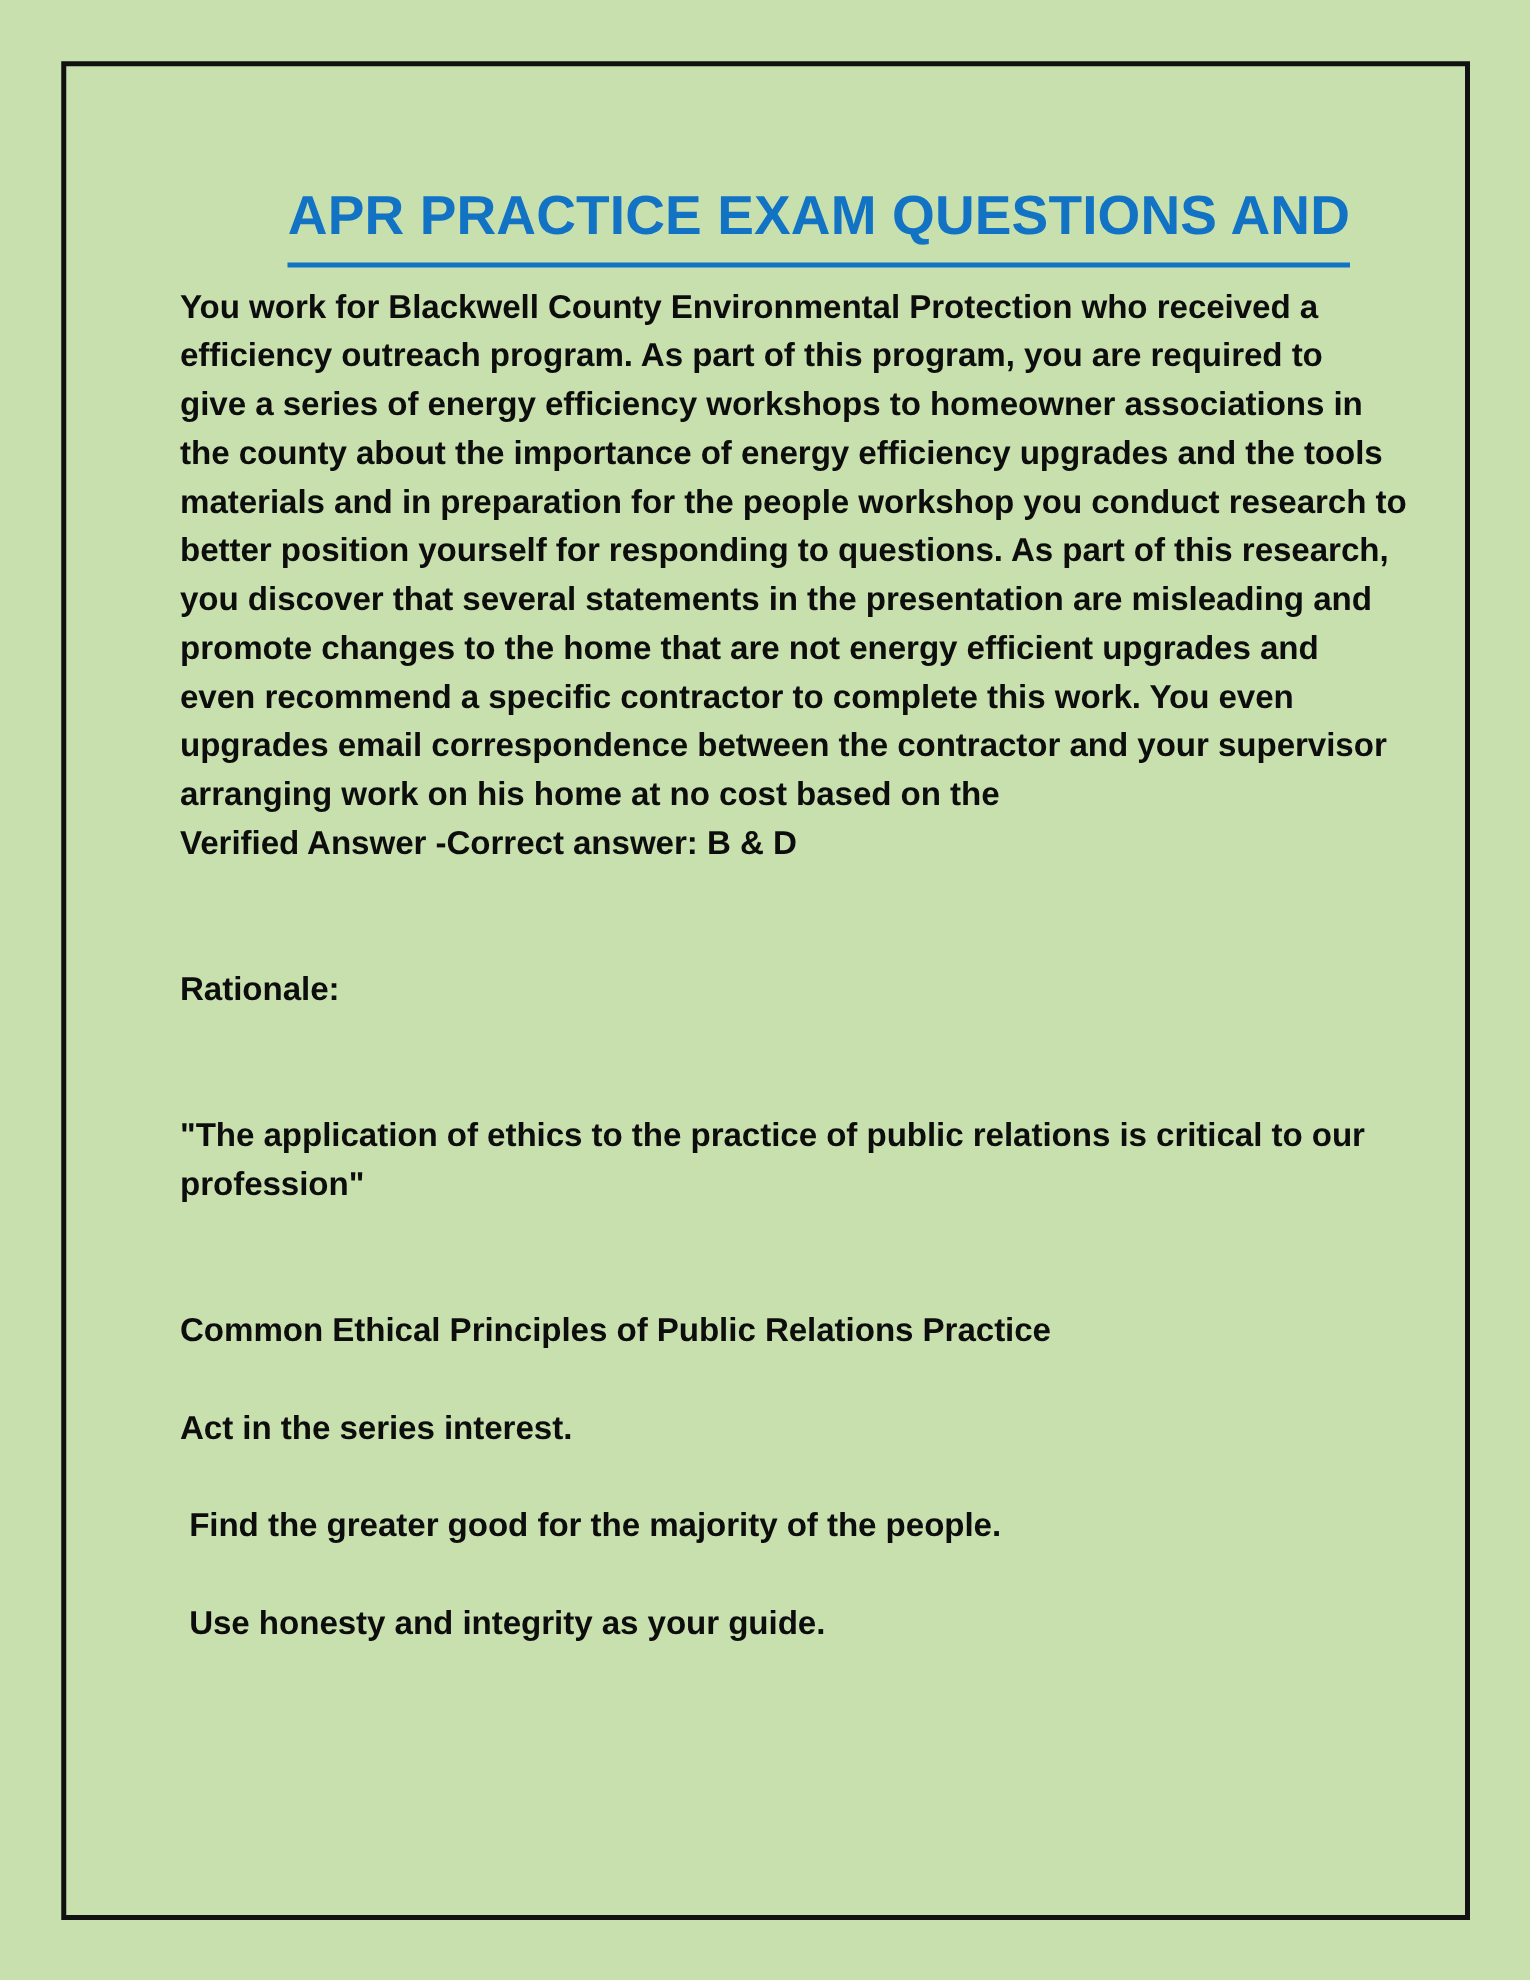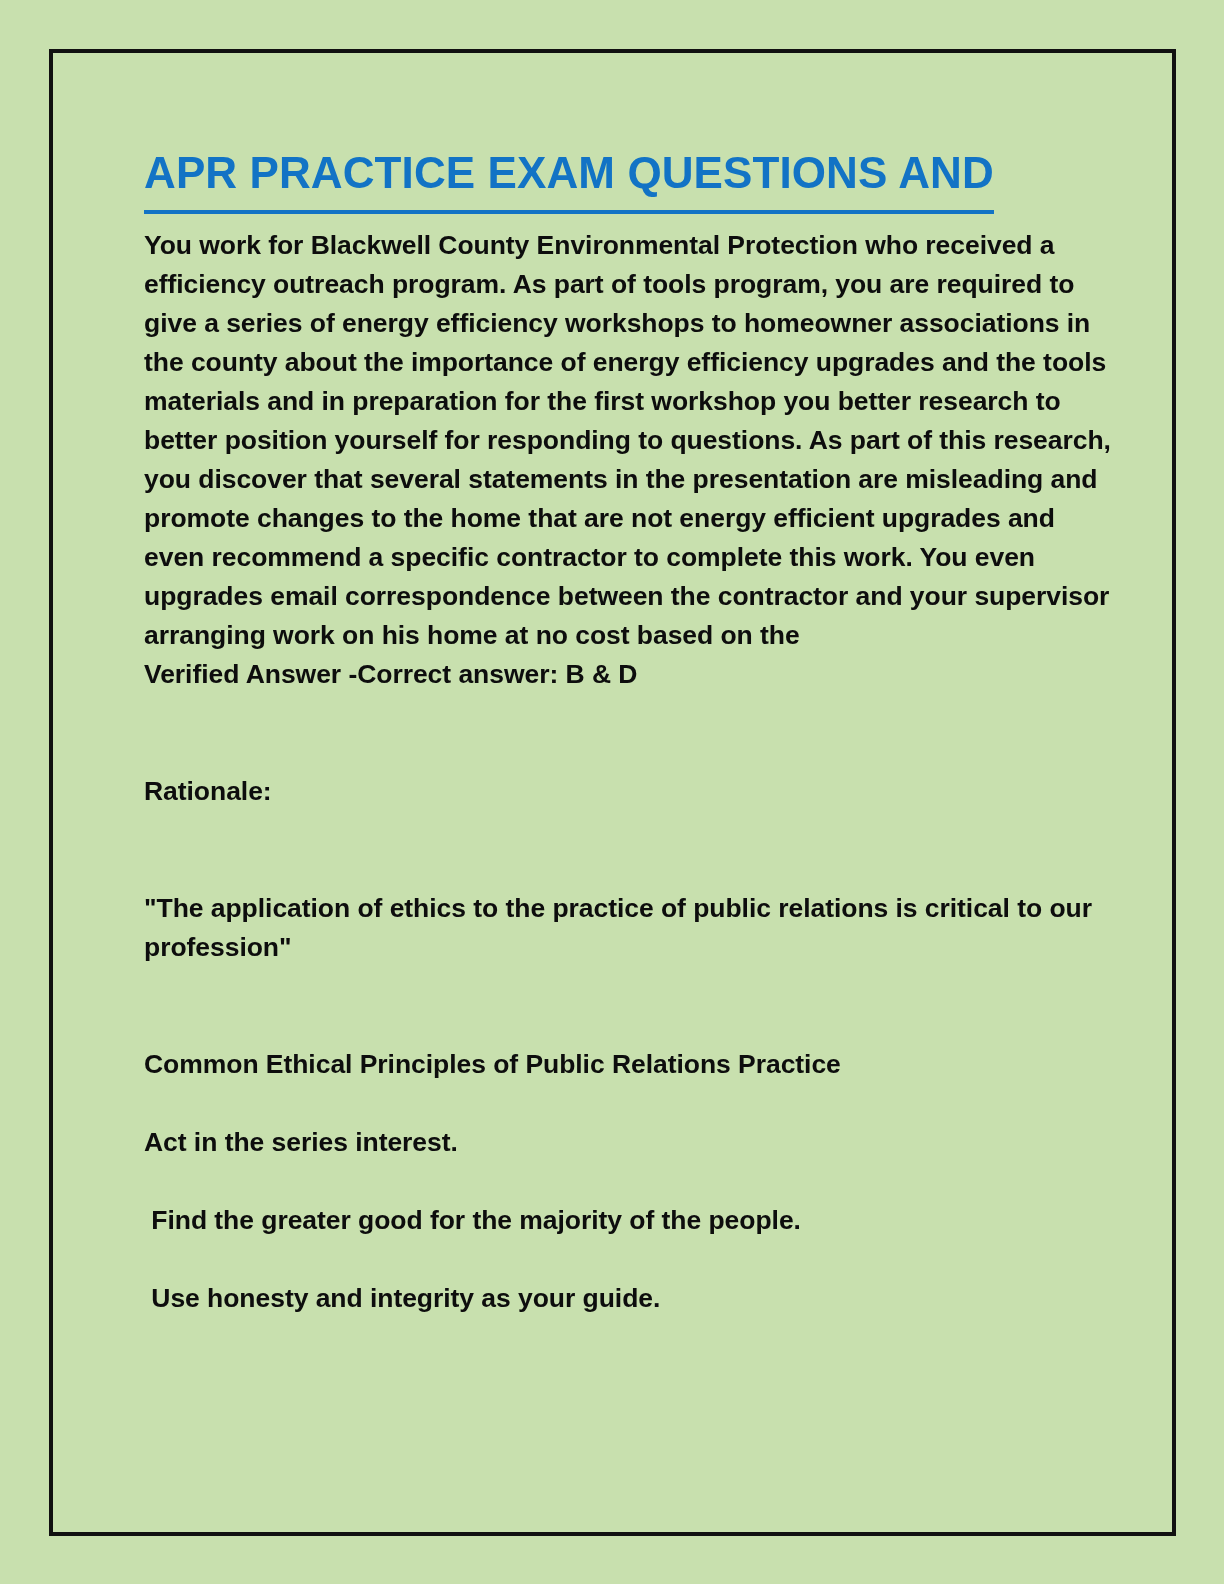--- a/index.html
+++ b/index.html
@@ -35,21 +35,21 @@
     left: 144px;
     top: 140px;
     width: 936px;
   }
   .doc-title {
     color: #1273c5;
     font-family: "Liberation Sans", sans-serif;
     font-weight: bold;
     font-size: 44px;
     line-height: 1.52;
-    text-align: left;
+    text-align: right;
     letter-spacing: 0.1px;
     margin: 0 0 10px 0;
     padding: 0;
   }
   .doc-title .tline {
     display: block;
     text-decoration: none;
     position: relative;
     padding-bottom: 2px;
   }
@@ -92,24 +92,24 @@
   <div id="content">
 
     <h1 class="doc-title">
       <span class="tline"><span class="inner">APR PRACTICE EXAM QUESTIONS AND</span></span>
     </h1>
 
     <div class="body-block">
 
       <div class="para">
         <span class="line">You work for Blackwell County Environmental Protection who received a</span>
-        <span class="line">efficiency outreach program. As part of tools program, you are required to</span>
+        <span class="line">efficiency outreach program. As part of this program, you are required to</span>
         <span class="line">give a series of energy efficiency workshops to homeowner associations in</span>
         <span class="line">the county about the importance of energy efficiency upgrades and the tools</span>
-        <span class="line">materials and in preparation for the first workshop you better research to</span>
+        <span class="line">materials and in preparation for the people workshop you conduct research to</span>
         <span class="line">better position yourself for responding to questions. As part of this research,</span>
         <span class="line">you discover that several statements in the presentation are misleading and</span>
         <span class="line">promote changes to the home that are not energy efficient upgrades and</span>
         <span class="line">even recommend a specific contractor to complete this work. You even</span>
         <span class="line">upgrades email correspondence between the contractor and your supervisor</span>
         <span class="line">arranging work on his home at no cost based on the</span>
       </div>
 
       <span class="line">Verified Answer -Correct answer: B &amp; D</span>
 

